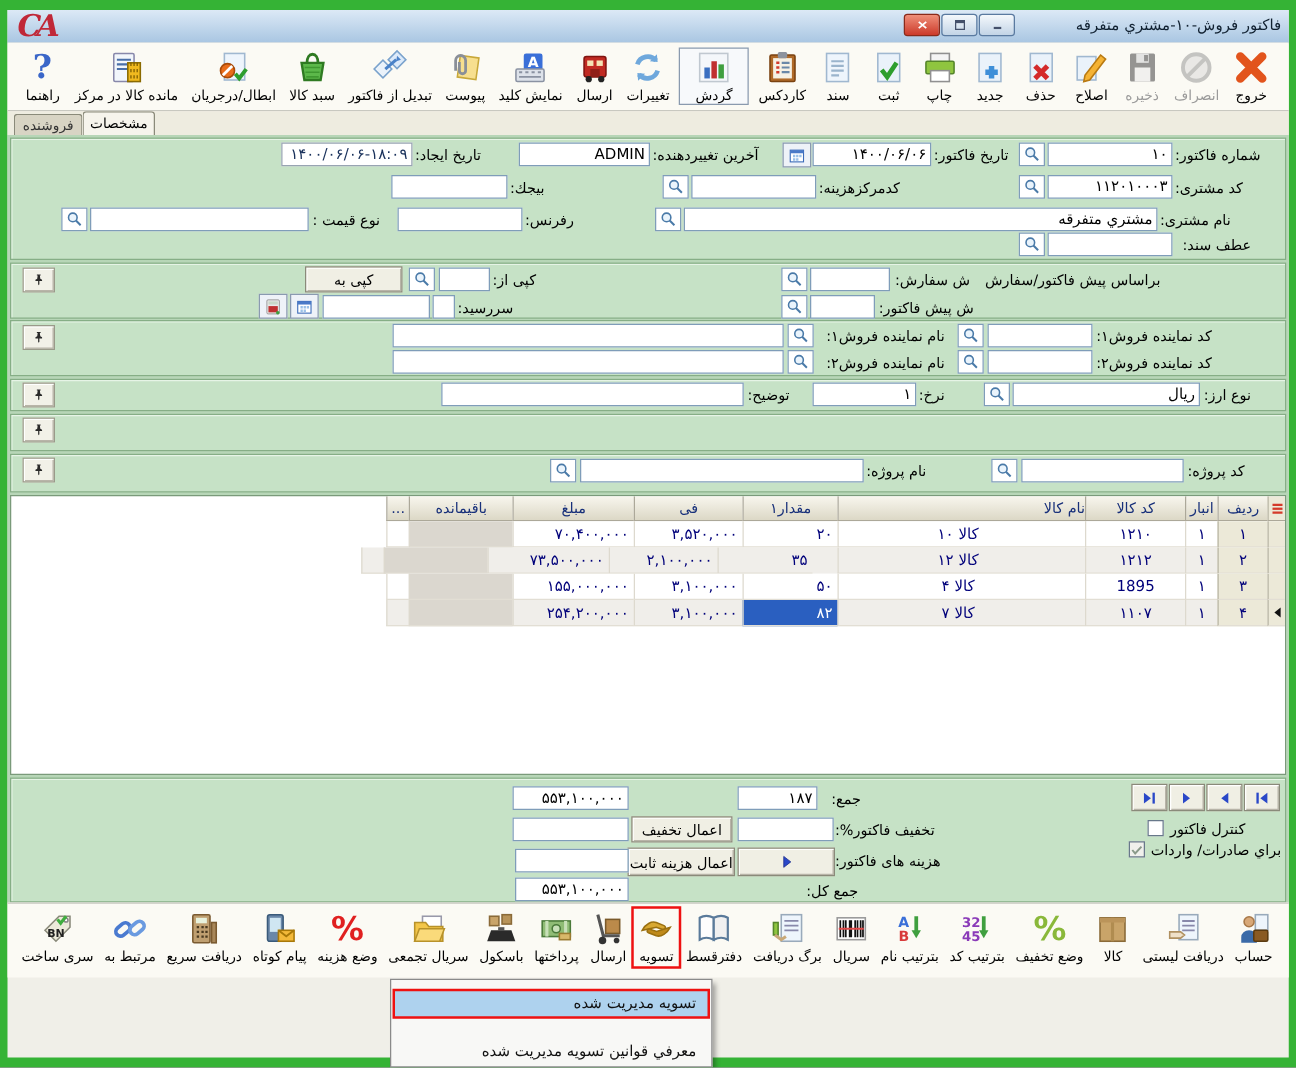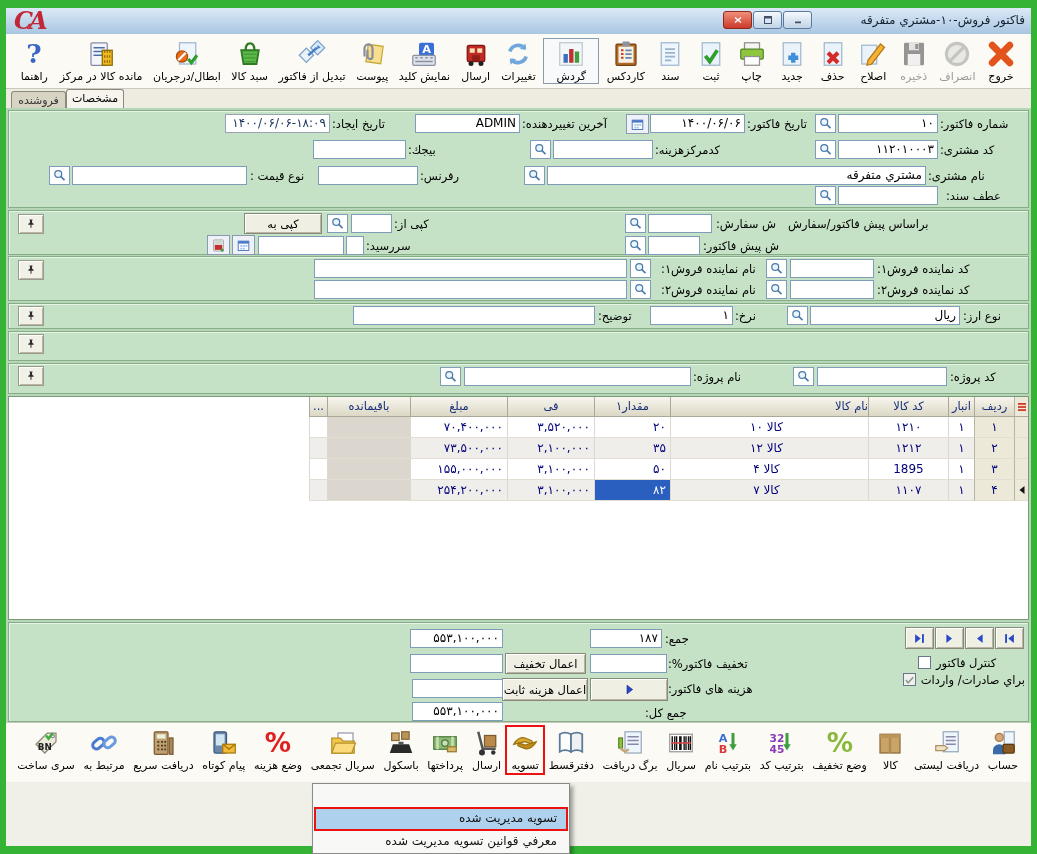--- a/index.html
+++ b/index.html
@@ -706,21 +706,21 @@
         <div class="gc cmid" style="width: 26px;">۱</div>
         <div class="gc rowhead cmid" style="width: 40px;">۱</div>
         <div class="gc indc" style="width: 14px;"></div>
       </div>
       <div class="grow" style="top: 41px; background: rgb(240, 238, 234);">
         <div class="gc cmid" style="width: 18px;"></div>
         <div class="gc remain cnum" style="width: 83px;"></div>
         <div class="gc cnum" style="width: 97px;">۷۳,۵۰۰,۰۰۰</div>
         <div class="gc cnum" style="width: 87px;">۲,۱۰۰,۰۰۰</div>
         <div class="gc cnum" style="width: 76px;">۳۵</div>
-        <div class="gc cname" style="width: 198px;">کالا ۱۲</div>
+        <div class="gc cname" style="width: 198px; margin-left: 20px;">کالا ۱۲</div>
         <div class="gc cmid" style="width: 80px;">۱۲۱۲</div>
         <div class="gc cmid" style="width: 26px;">۱</div>
         <div class="gc rowhead cmid" style="width: 40px;">۲</div>
         <div class="gc indc" style="width: 14px;"></div>
       </div>
       <div class="grow" style="top: 62px; background: rgb(255, 255, 255);">
         <div class="gc cmid" style="width: 18px;"></div>
         <div class="gc remain cnum" style="width: 83px;"></div>
         <div class="gc cnum" style="width: 97px;">۱۵۵,۰۰۰,۰۰۰</div>
         <div class="gc cnum" style="width: 87px;">۳,۱۰۰,۰۰۰</div>
@@ -775,21 +775,21 @@
   <div class="cb" style="left:918px;top:656px"></div>
   <div class="cblbl" style="left:936px;top:656px;width:86px">کنترل فاکتور</div>
   <div class="cb checked" style="left:903px;top:673px">
       <svg class="ico12">
         <use href="#ic-check"></use>
       </svg>
     </div>
   <div class="cblbl" style="left:921px;top:673px;width:104px">براي صادرات/ واردات</div>
 
   <div class="lbl" style="left:665px;top:632px;width:40px">جمع:</div>
-  <div class="fld num" style="left:590px;top:629px;width:72px">۱۸۷</div>
+  <div class="fld num" style="left:590px;top:629px;width:64px">۱۸۷</div>
   <div class="fld num" style="left:410px;top:629px;width:93px">۵۵۳,۱۰۰,۰۰۰</div>
 
   <div class="lbl" style="left:668px;top:657px;width:100px">تخفیف فاکتور%:</div>
   <div class="fld num" style="left:590px;top:654px;width:77px"></div>
   <div class="btn3d" style="left:505px;top:653px;width:81px;height:21px">اعمال تخفیف</div>
   <div class="fld num" style="left:410px;top:654px;width:93px"></div>
 
   <div class="lbl" style="left:668px;top:682px;width:108px">هزینه های فاکتور:</div>
   <div class="btn3d" style="left:590px;top:678px;width:78px;height:23px">
       <svg class="ico16">
@@ -913,16 +913,16 @@
       </div>
       <div class="tbtn">
         <svg class="ico30" viewBox="0 0 24 24">
           <use href="#ic-batch-series" xlink:href="#ic-batch-series"></use>
         </svg>
         <div class="tlab">سری ساخت</div>
       </div>
     </div>
 
   <div class="menu" id="menu">
-      <div class="mitem hlt" style="top: 24px; padding-left: 9px;">تسويه مديريت شده</div>
+      <div class="mitem hlt" style="top: 8px; padding-left: 9px;">تسويه مديريت شده</div>
       <div class="mitem" style="top: 47px;">معرفي قوانين تسويه مديريت شده</div>
     </div>
 </div>
 
 </body></html>

